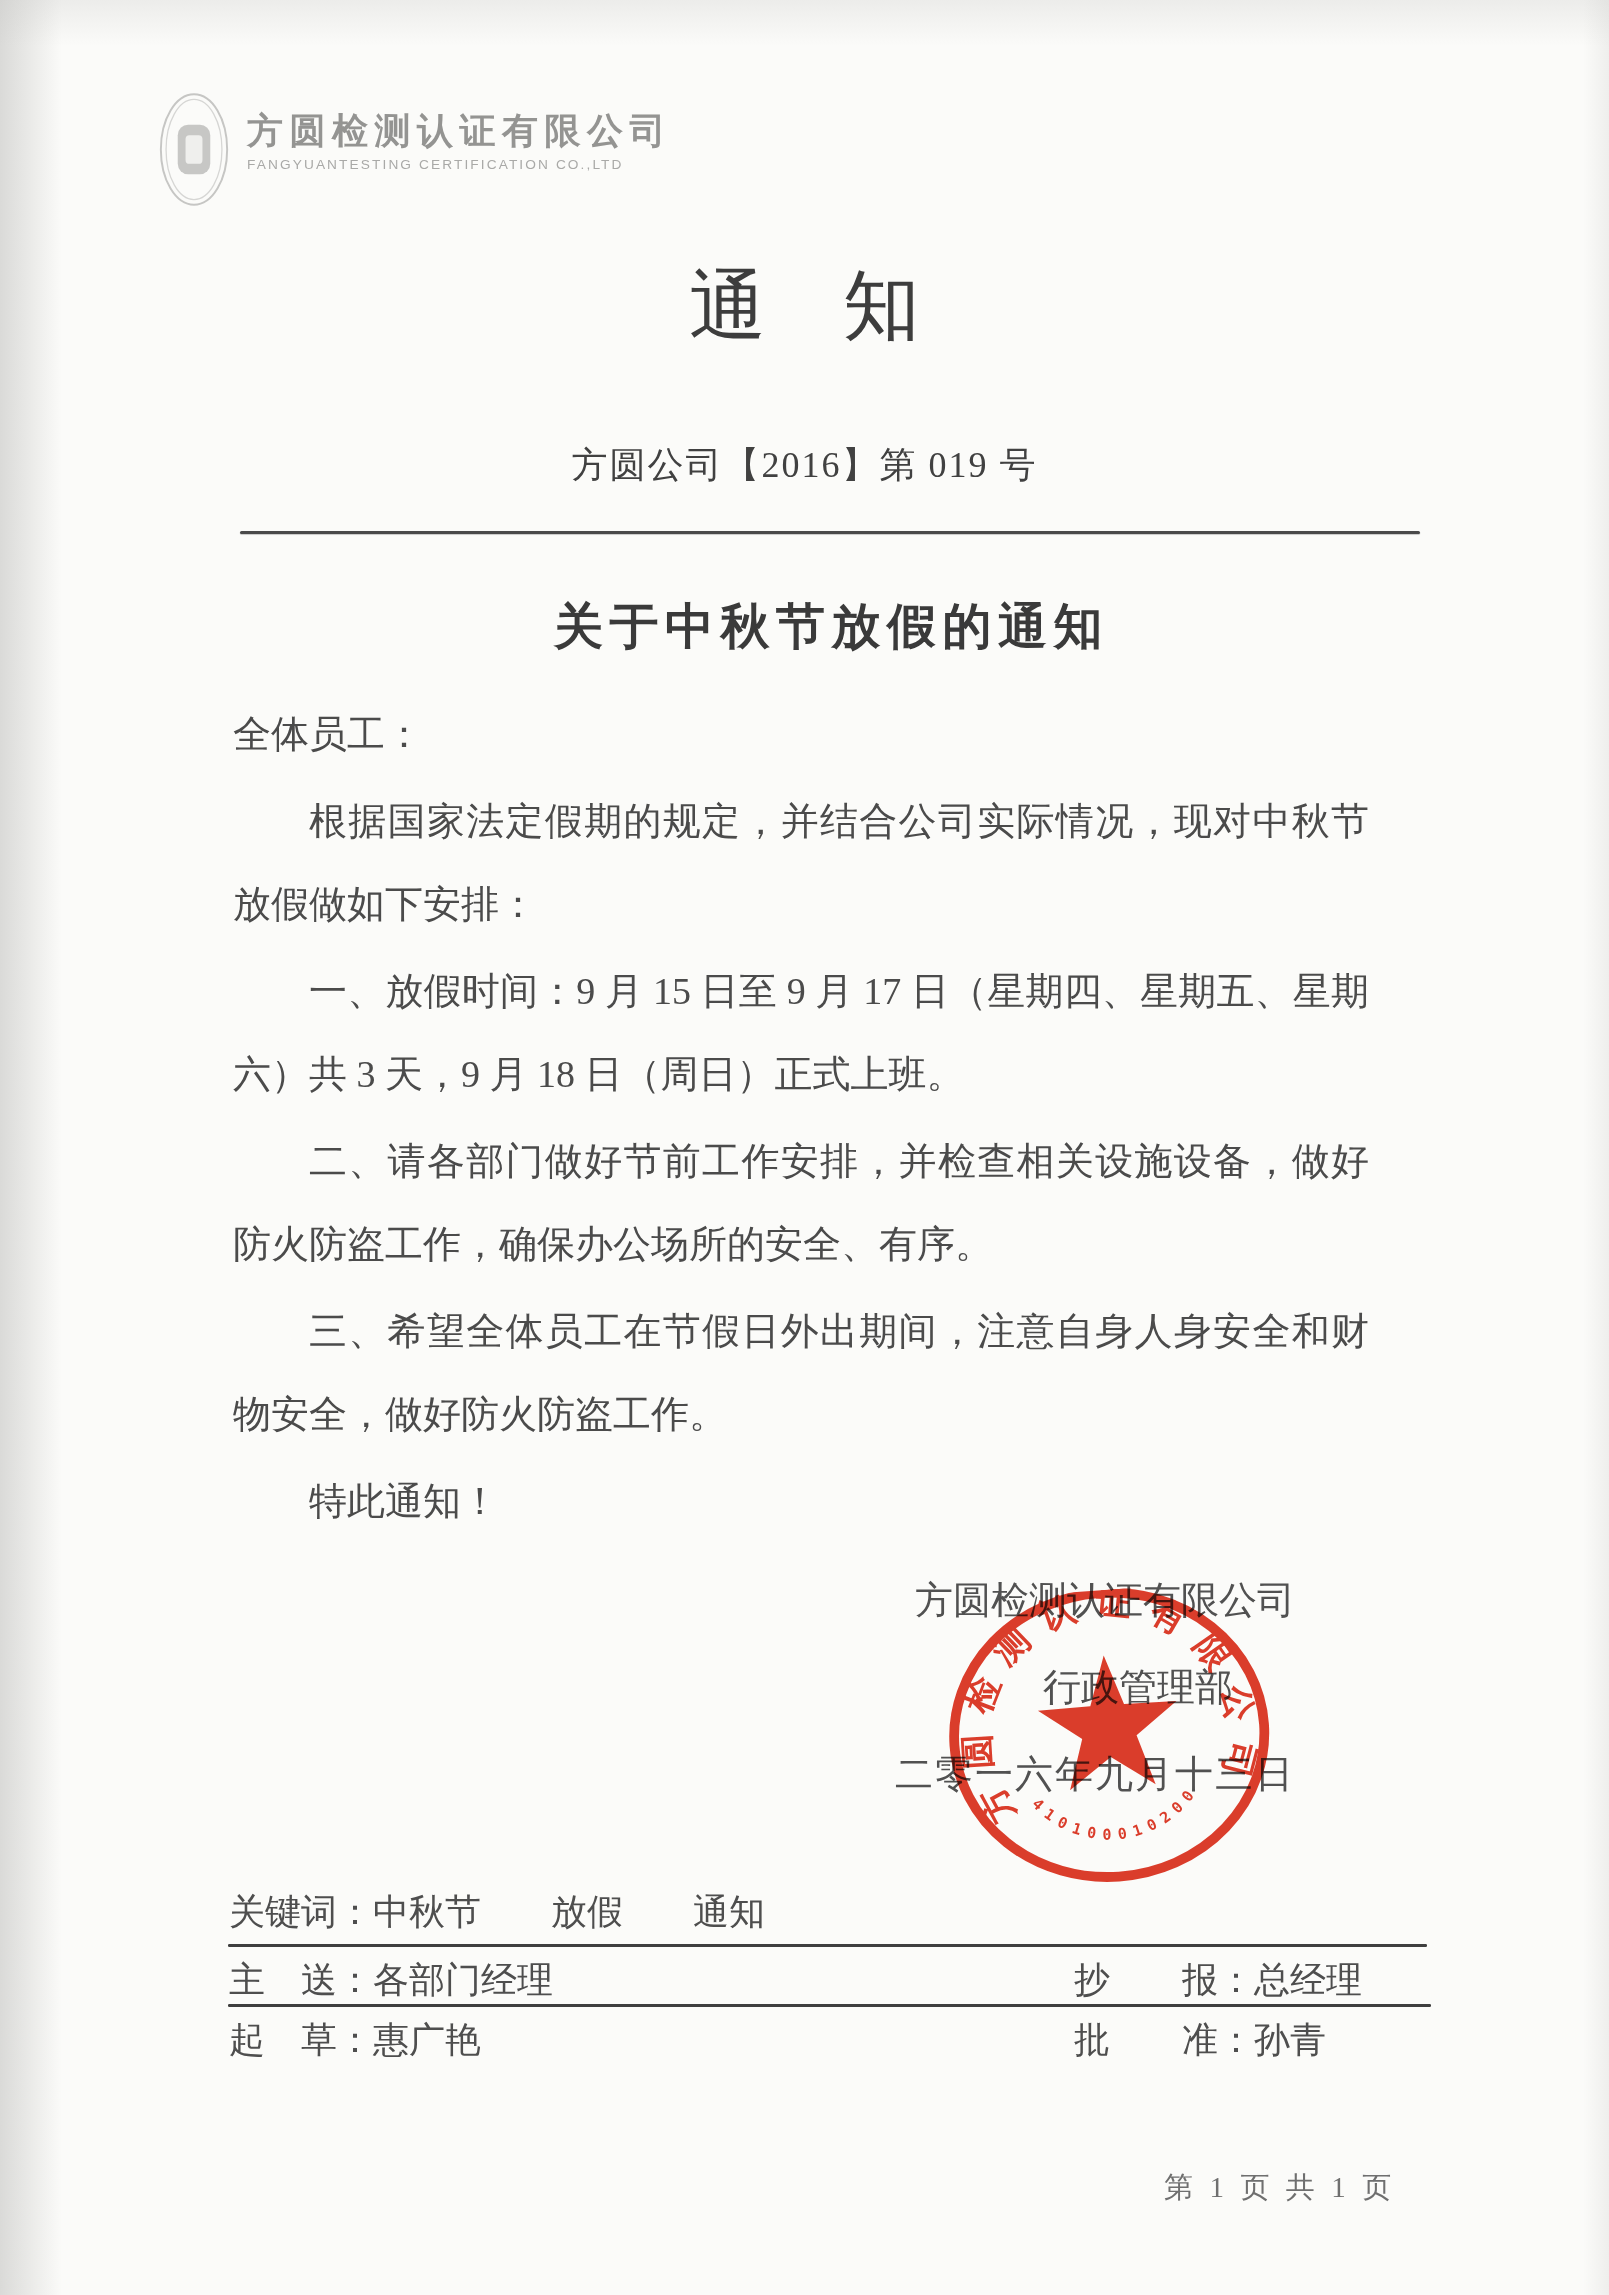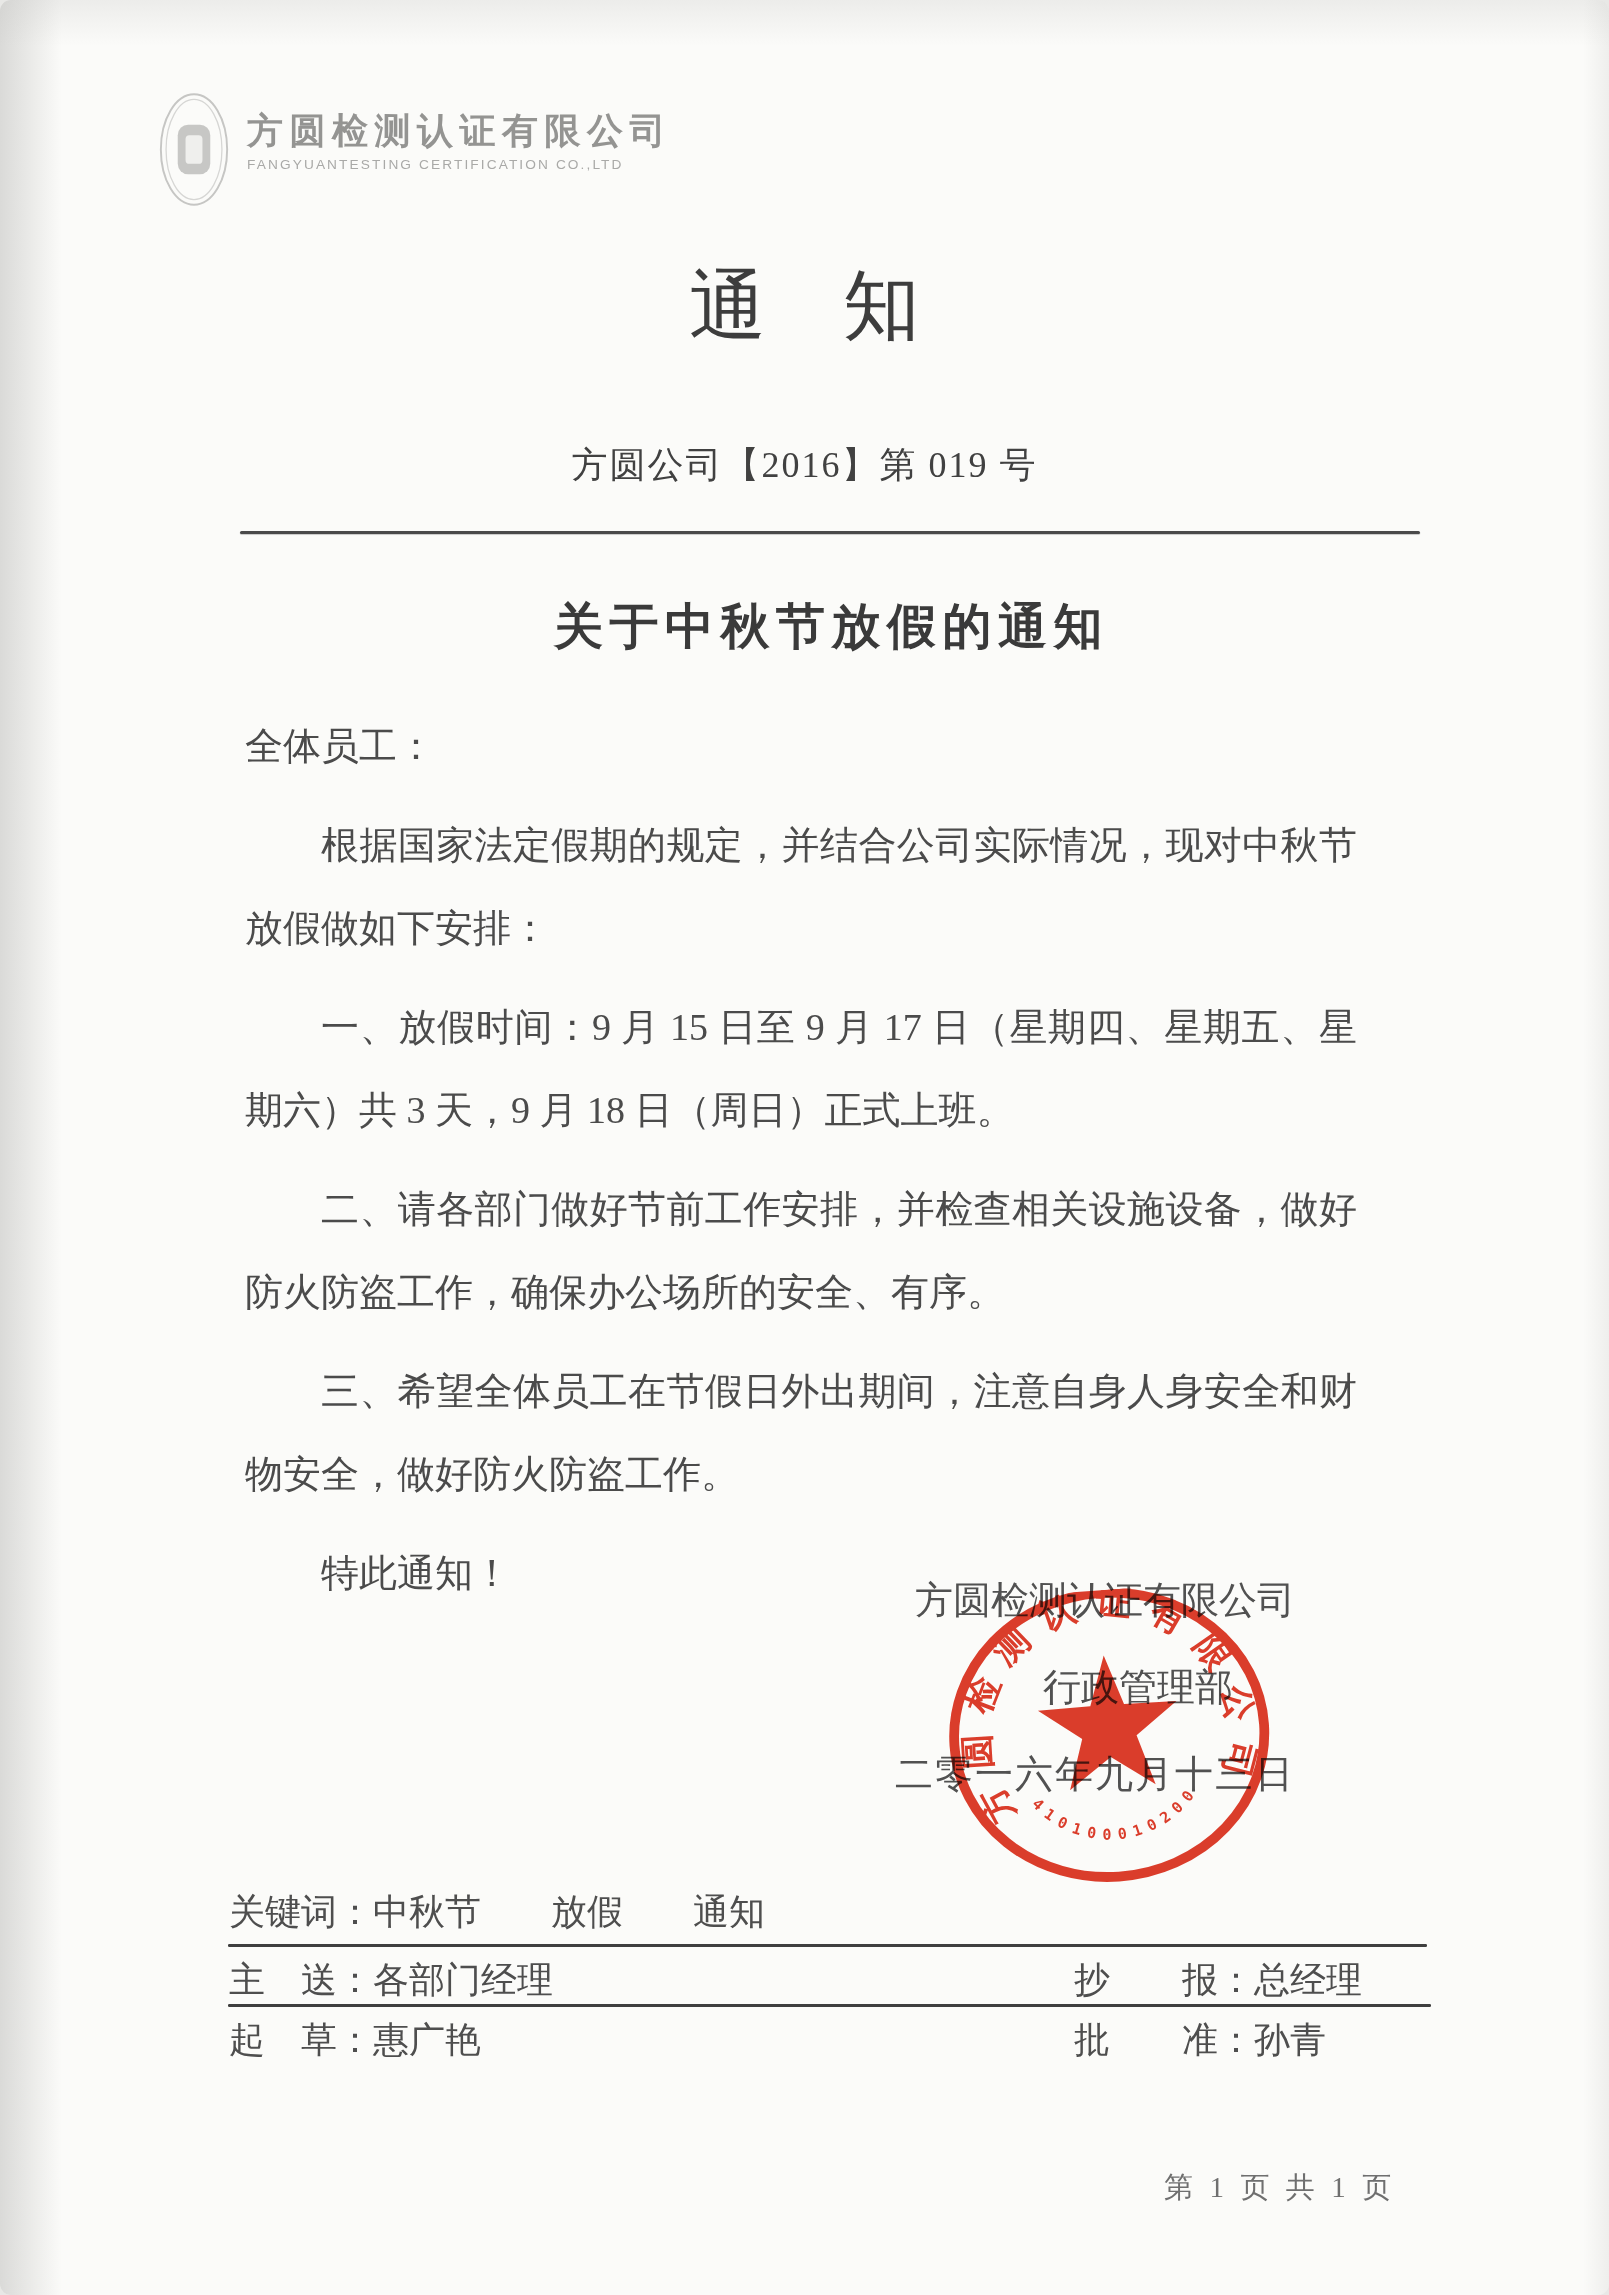--- a/index.html
+++ b/index.html
@@ -1,19 +1,19 @@
 <!DOCTYPE html>
 <html style="font-size:10.4px"><head>
 <meta charset="utf-8">
 <style>
   html,body{margin:0;padding:0;background:#e8e8e6;}
   .page{
     position:relative;width:1609px;height:2295px;margin:0 auto;
     background:#fbfbf9;overflow:hidden;
-    font-family:"Liberation Serif","DejaVu Serif",serif;color:#474747;border-radius:11px;
+    font-family:"Liberation Serif","DejaVu Serif",serif;color:#474747;
   }
   
   .scan-left{position:absolute;left:0;top:0;bottom:0;width:62px;
     background:linear-gradient(to right,rgba(185,185,183,.5),rgba(185,185,183,0));}
   .scan-top{position:absolute;left:0;top:0;right:0;height:46px;
     background:linear-gradient(rgba(198,198,196,.28),rgba(198,198,196,0));}
   .scan-right{position:absolute;right:0;top:0;bottom:0;width:26px;
     background:linear-gradient(to left,rgba(200,200,198,.25),rgba(200,200,198,0));}
 
   .logo{position:absolute;left:158px;top:91px;display:flex;align-items:flex-start;gap:17px;}
@@ -27,21 +27,21 @@
   .doc-number{position:absolute;left:0;top:441px;width:100%;text-align:center;
     font-size:36px;letter-spacing:2px;color:#414141;}
   .rule-main{position:absolute;left:240px;top:531px;width:1180px;height:3.3px;
     background:#4a4a4a;border-radius:2px;box-shadow:0 0.7px 0.7px rgba(0,0,0,.25);}
 
   .subject{position:absolute;left:0;top:594px;width:100%;margin:0;text-align:center;
     font-size:49px;font-weight:bold;letter-spacing:6.5px;color:#3a3a3a;padding-left:27px;}
 
   .body{position:absolute;left:229px;top:689px;width:1144px;
     font-size:38px;line-height:83px;text-align:justify;color:#4b4b4b;}
-  .body p{margin:16px;}
+  .body p{margin:4px;}
   .para{text-indent:2em;}
   .salutation{text-indent:0;}
 
   .signature{position:absolute;right:314px;top:1557px;text-align:right;
     font-size:38px;color:#515151;}
   .sig-line{line-height:87px;}
   .sig-dept{padding-right:62px;}
   .sig-date{letter-spacing:2px;}
 
   .stamp{position:absolute;left:941px;top:1590px;width:339px;height:326px;

